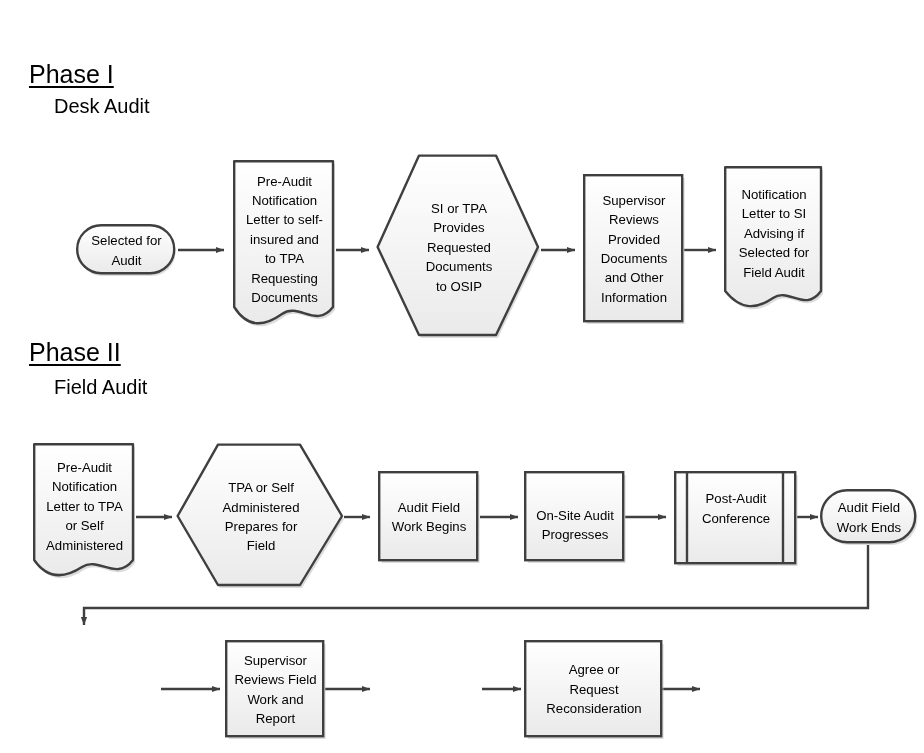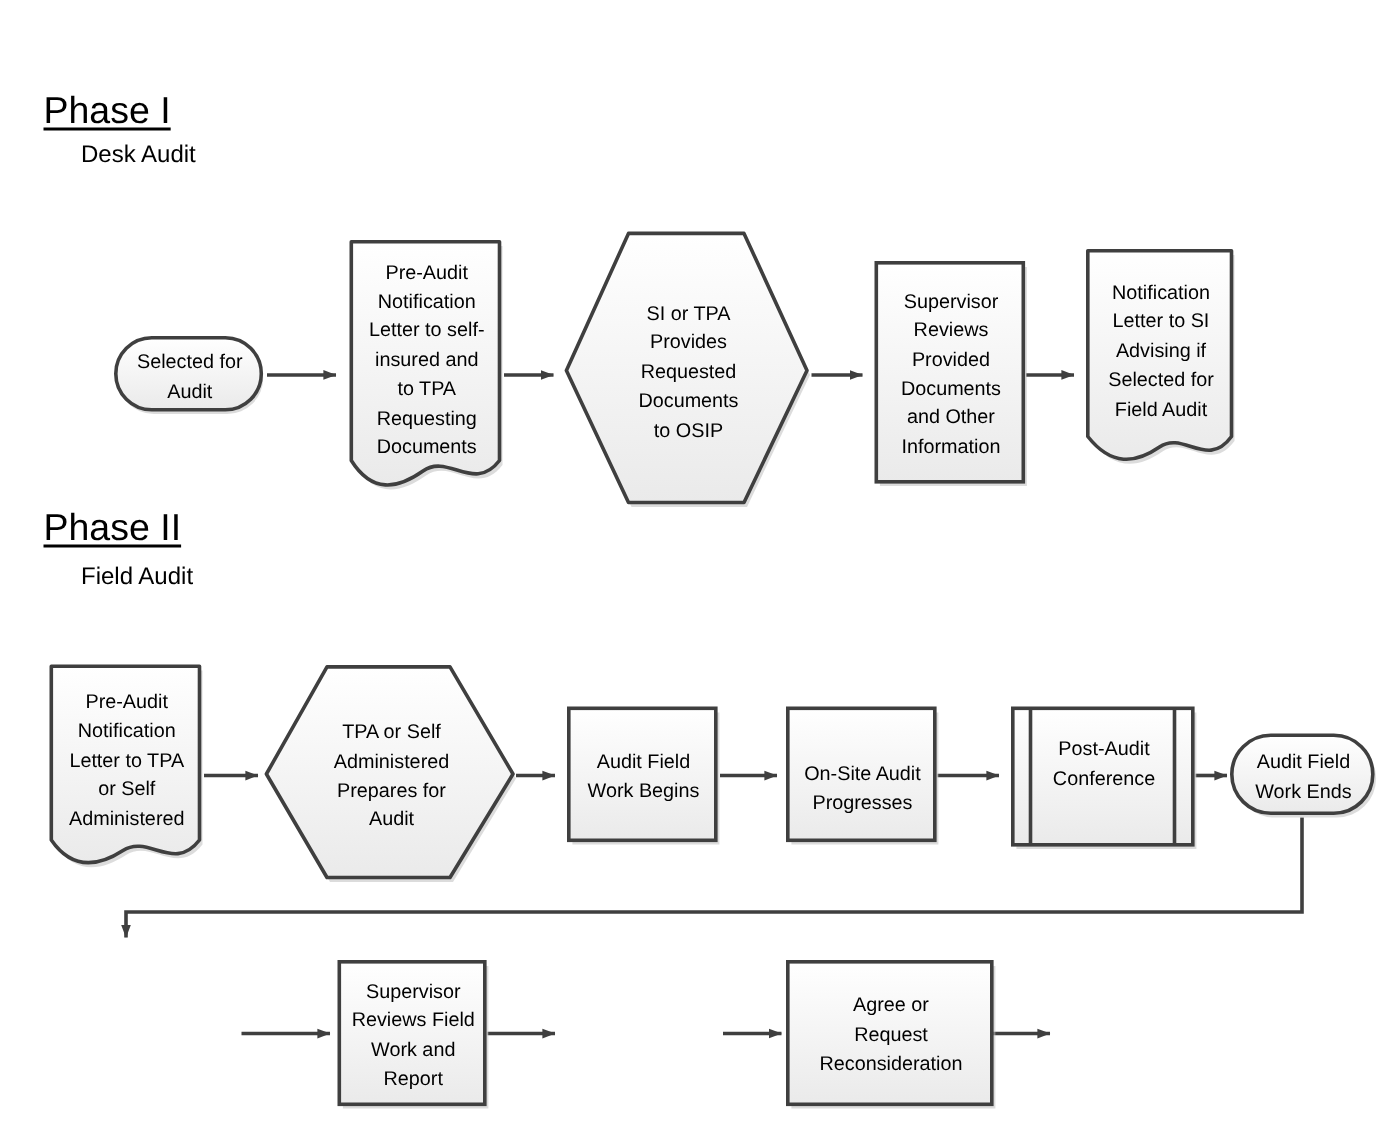--- a/index.html
+++ b/index.html
@@ -35,21 +35,21 @@
   .phase-title {
     position: absolute;
     font-size: 25px;
     font-weight: normal;
     text-decoration: underline;
     text-underline-offset: 3px;
     white-space: nowrap;
   }
   .phase-sub {
     position: absolute;
-    font-size: 16px;
+    font-size: 20px;
     font-weight: normal;
     white-space: nowrap;
     text-align: right;
   }
   #phase1-title { left: 29px; top: 60px; }
   #phase1-sub   { left: 54px; top: 95px; }
   #phase2-title { left: 29px; top: 338px; }
   #phase2-sub   { left: 54px; top: 376px; }
 
   
@@ -212,21 +212,21 @@
   </div>
 
   <div class="node" id="n-prepares" style="left:176px; top:443px; width:170px; height:148px;">
     <svg width="170" height="148" viewBox="0 0 170 148">
       <path d="M44,5 L126,5 L168,76 L126,145 L44,145 L3.5,76 Z" fill="#bfbfbf" opacity="0.55"></path>
       <path d="M42,1.6 L124,1.6 L166,73 L124,142 L42,142 L1.6,73 Z" fill="url(#shapeFill)" stroke="#3f3f3f" stroke-width="2.4" stroke-linejoin="round"></path>
     </svg>
     <div class="label hex-pad">TPA or Self
 Administered
 Prepares for
-Audit</div>
+Field</div>
   </div>
 
   <div class="node" id="n-begins" style="left:378px; top:471px; width:102px; height:92px;">
     <svg width="102" height="92" viewBox="0 0 102 92">
       <rect x="3.6" y="4" width="98" height="88" fill="#bfbfbf" opacity="0.55"></rect>
       <rect x="1.2" y="1.2" width="98" height="88" fill="url(#shapeFill)" stroke="#3f3f3f" stroke-width="2.4"></rect>
     </svg>
     <div class="label">Audit Field
 Work Begins</div>
   </div>

